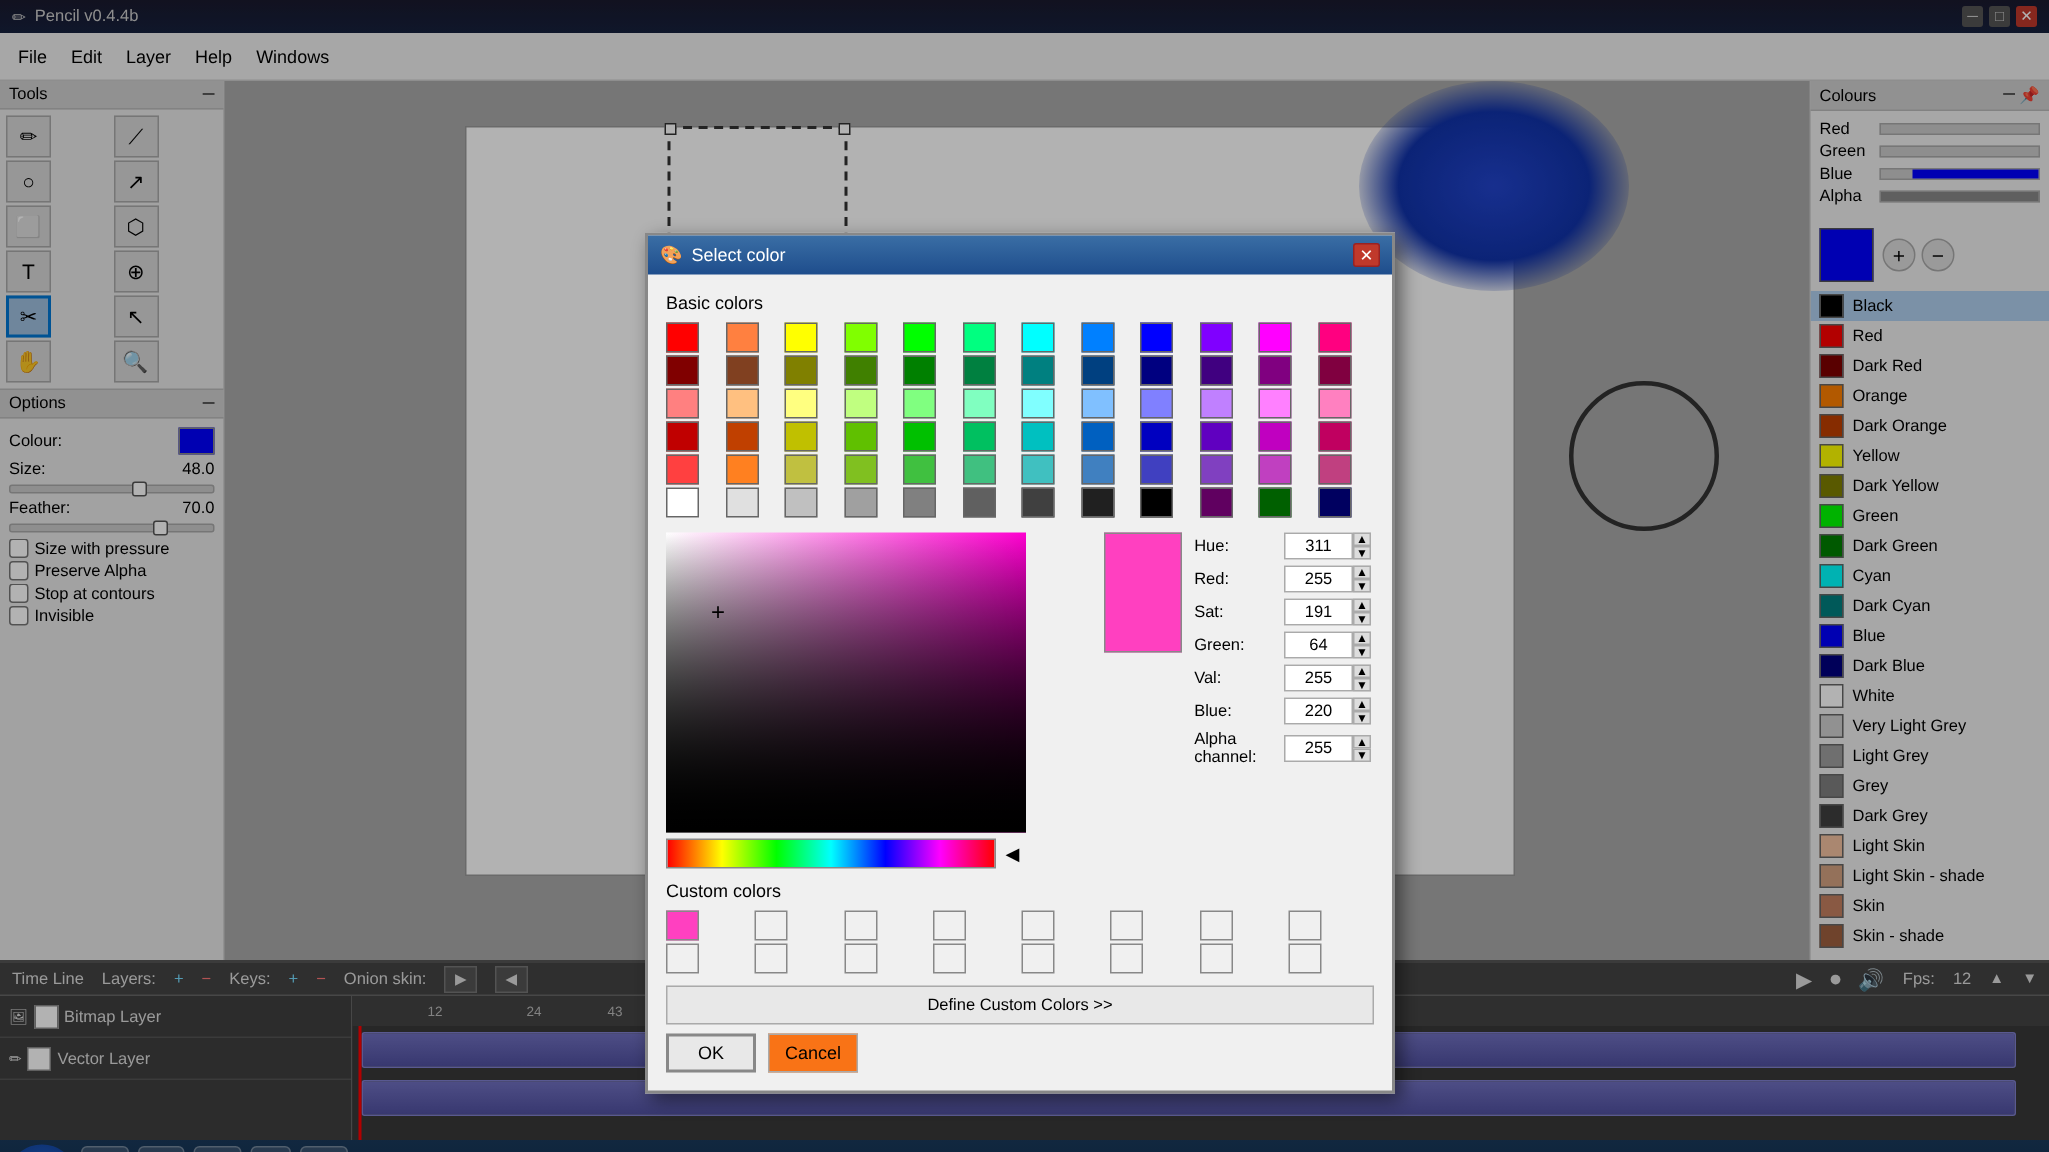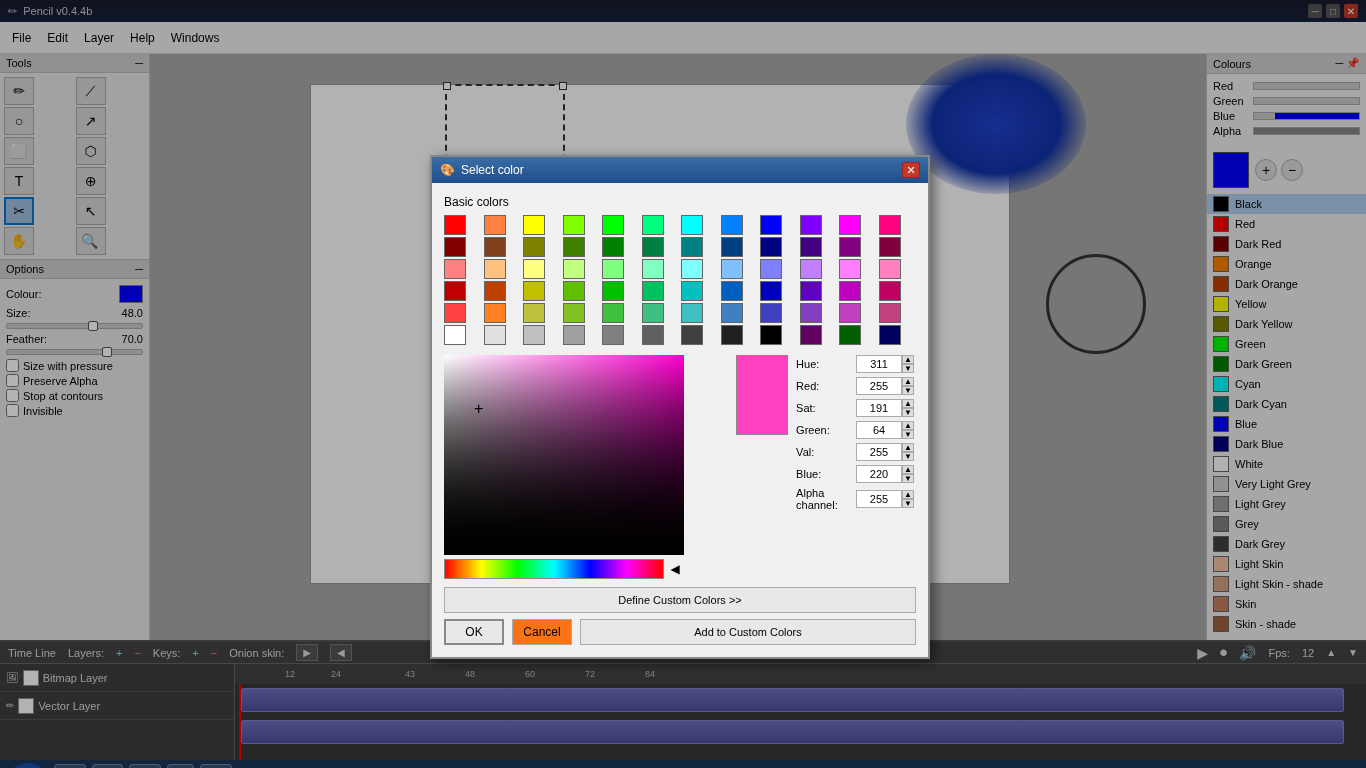--- a/index.html
+++ b/index.html
@@ -560,21 +560,21 @@
       </div>
       <div class="layer-row">
         <span class="layer-icon">✏</span>
         <span style="width:16px;height:16px;background:#fff;border:1px solid #888;"></span>
         <span>Vector Layer</span>
       </div>
     </div>
     <div id="timeline-ruler">
       <div id="ruler-marks">
         <div class="ruler-mark" style="left:50px;">12</div>
-        <div class="ruler-mark" style="left:96px;">24</div>
+        <div class="ruler-mark" style="left:116px;">24</div>
         <div class="ruler-mark" style="left:170px;">43</div>
         <div class="ruler-mark" style="left:230px;">48</div>
         <div class="ruler-mark" style="left:290px;">60</div>
         <div class="ruler-mark" style="left:350px;">72</div>
         <div class="ruler-mark" style="left:410px;">84</div>
       </div>
       <div id="timeline-tracks">
 
         <div style="position:absolute;left:4px;top:0;width:2px;height:76px;background:#f00;z-index:2;"></div>
         <div class="track-row" style="position:absolute;top:2px;left:6px;right:0;height:28px;">
@@ -770,25 +770,47 @@
                     <div class="hsv-spin-btn">▲</div>
                     <div class="hsv-spin-btn">▼</div>
                   </div>
                 </div>
               </div>
             </div>
           </div>
         </div>
       </div>
 
+      <div id="custom-colors-section">
+        <div id="custom-colors-label">Custom colors</div>
+        <div class="custom-color-row">
+          <div class="custom-color-cell filled"></div>
+          <div class="custom-color-cell"></div>
+          <div class="custom-color-cell"></div>
+          <div class="custom-color-cell"></div>
+          <div class="custom-color-cell"></div>
+          <div class="custom-color-cell"></div>
+          <div class="custom-color-cell"></div>
+          <div class="custom-color-cell"></div>
+        </div>
+        <div class="custom-color-row">
+          <div class="custom-color-cell"></div>
+          <div class="custom-color-cell"></div>
+          <div class="custom-color-cell"></div>
+          <div class="custom-color-cell"></div>
+          <div class="custom-color-cell"></div>
+          <div class="custom-color-cell"></div>
+          <div class="custom-color-cell"></div>
+          <div class="custom-color-cell"></div>
+        </div>
+      </div>
 
       <div id="dialog-buttons">
         <button class="define-btn">Define Custom Colors &gt;&gt;</button>
       </div>
       <div style="display:flex;gap:8px;margin-top:6px;">
         <button class="dlg-ok-btn">OK</button>
         <button class="dlg-cancel-btn">Cancel</button>
-        <button class="add-btn">Add to Custom Colors</button>
       </div>
 
     </div>
   </div>
 </div>
 
 </body></html>

